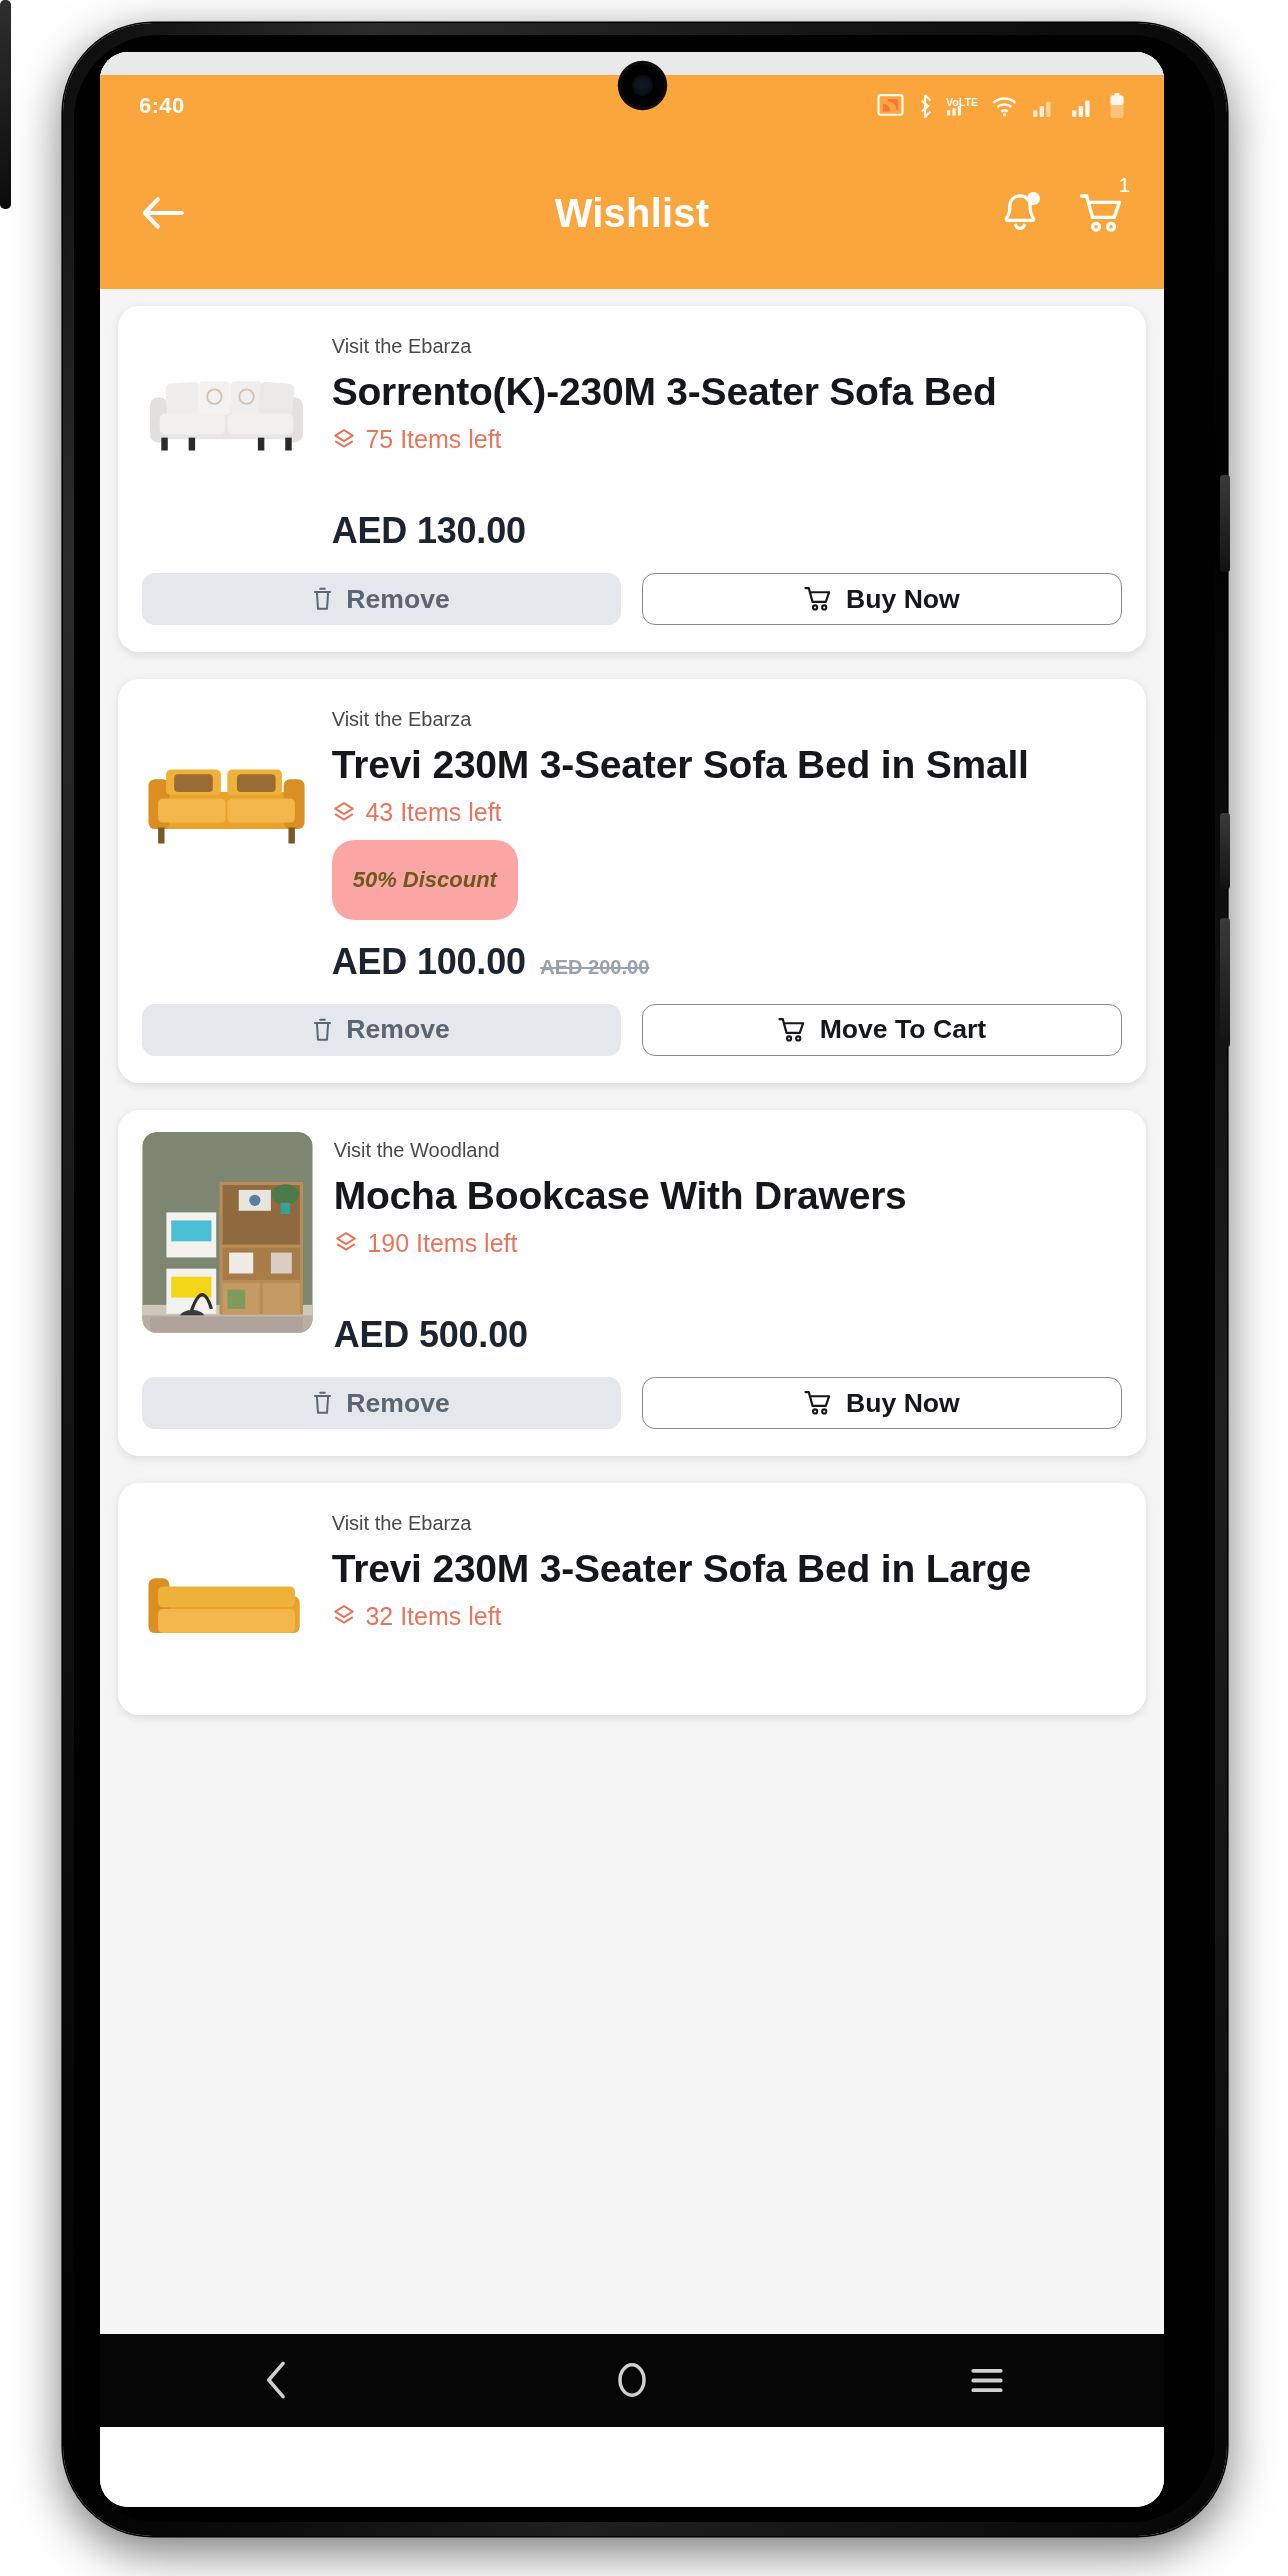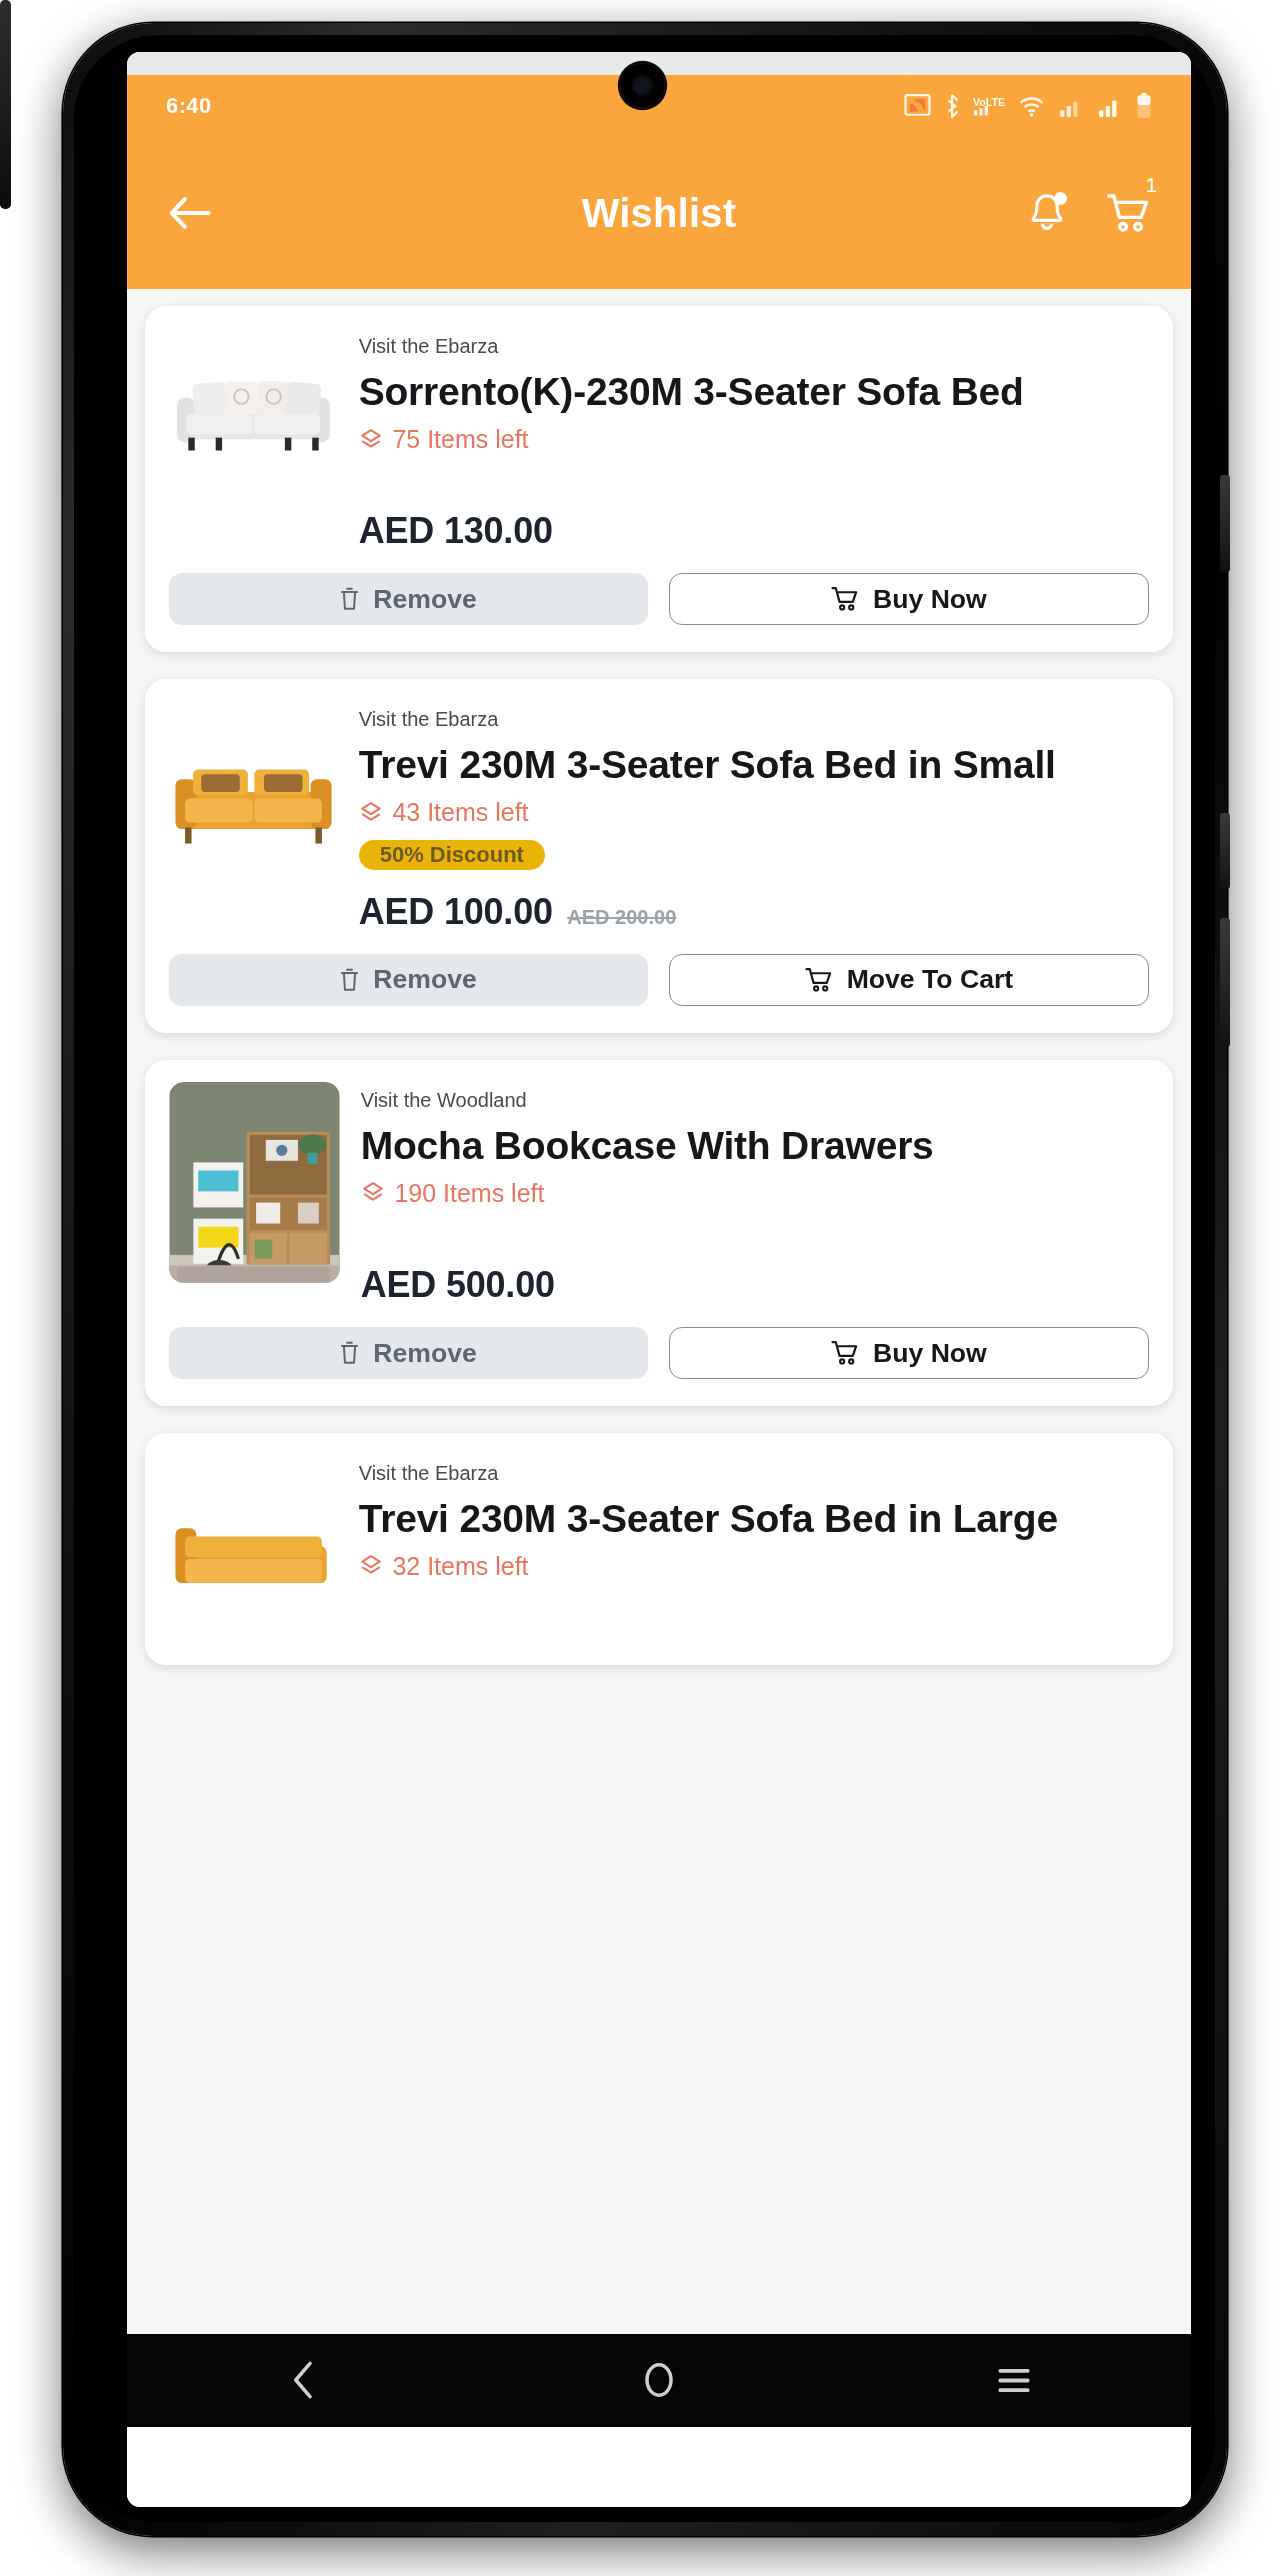--- a/index.html
+++ b/index.html
@@ -16,22 +16,22 @@
     position:absolute; left:63px; top:22.5px; width:1164px; height:2513px;
     border-radius:90px;
     background:linear-gradient(120deg,#0a0a0a 0%,#2c2c2c 12%,#141414 30%,#000 55%,#1f1f1f 75%,#050505 100%);
     box-shadow:0 0 0 1.6px #000, 0 14.5px 48px rgba(0,0,0,.55);
   }
   .phone-bezel{
     position:absolute; left:74px; top:35px; width:1141px; height:2487px;
     border-radius:84px; background:#000;
   }
   .phone-screen{
-    position:absolute; left:127px; top:52px; width:1064px; height:2455px;
-    border-radius:13px; overflow:hidden; background:#ffffff;
+    position:absolute; left:100px; top:52px; width:1064px; height:2455px;
+    border-radius:28px; overflow:hidden; background:#ffffff;
   }
 
   
   .btn-side{ position:absolute; background:linear-gradient(180deg,#3a3a3a,#111); border-radius:3.2px; }
   .btn-power{ left:1220px; top:475px; width:9.7px; height:97px; }
   .btn-vol1 { left:1220px; top:813px; width:9.7px; height:76px; }
   .btn-vol2 { left:1220px; top:918px; width:9.7px; height:129px; }
   .btn-left { left:60px;   top:1674px; width:11.3px; height:209px; background:linear-gradient(180deg,#2e2e2e,#0c0c0c); border-radius:4.8px; }
 
   
@@ -105,22 +105,22 @@
   }
   .prod-title{
     font-size:39px; line-height:1.22; font-weight:700; color:#15171a; letter-spacing:-0.2px;
     margin-bottom:9.7px;
   }
   .stock{
     display:flex; align-items:center; gap:9.7px; color:#e8755c; font-size:25px; font-weight:500;
     margin-bottom:8px;
   }
   .badge-discount{
-    display:inline-block; background:#eab308; color:#6d5a1e; font-weight:700;
-    font-size:22px; padding:2px 21px; border-radius:22.5px; margin:4.8px 0 9.7px 0;
+    display:inline-block; background:#fca5a5; color:#6d5a1e; font-weight:700;
+    font-size:22px; padding:27px 21px; border-radius:22.5px; margin:4.8px 0 9.7px 0;font-style:italic;
   }
   .price-row{ display:flex; align-items:baseline; gap:14.5px; margin-top:11.3px; }
   .price{ font-size:36px; font-weight:700; color:#1d2430; letter-spacing:-0.2px; }
   .price-old{ font-size:20px; color:#9aa2ab; text-decoration:line-through; font-weight:600; }
   .spacer-lg{ height:37px; }
 
   .card-actions{ display:flex; gap:21px; padding:13px 24px 27px 24px; }
   .btn{
     flex:1; height:52px; border-radius:13px; display:flex; align-items:center;
     justify-content:center; gap:13px; font-size:26.6px; font-weight:600; cursor:pointer;

